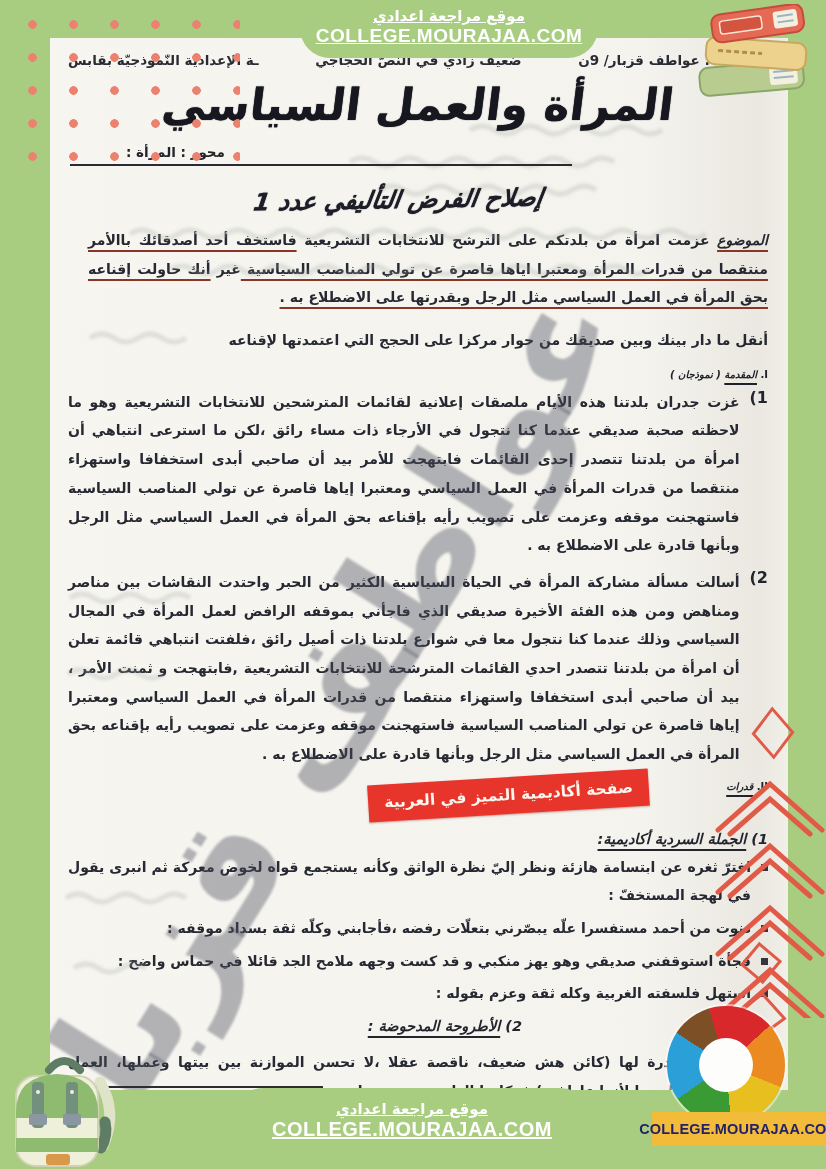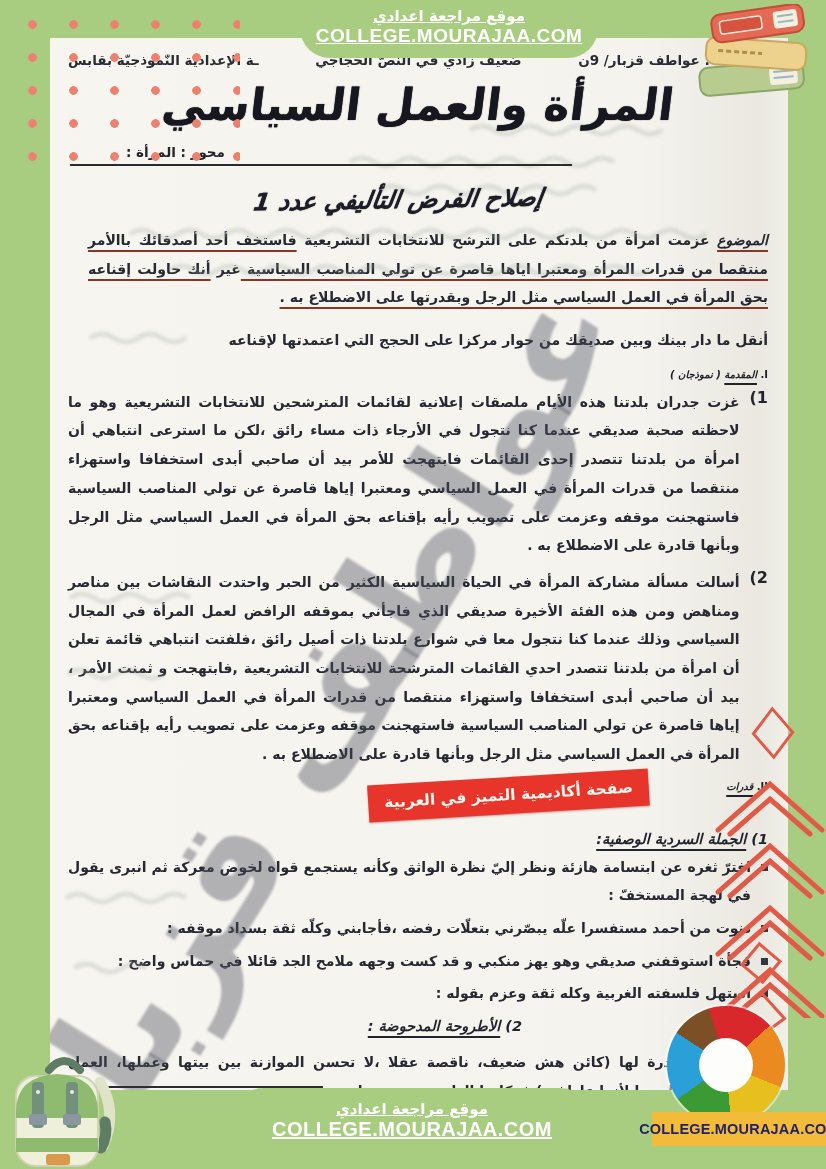--- a/index.html
+++ b/index.html
@@ -172,21 +172,21 @@
   <div class="sec2-row">
     <div class="sec-head" style="margin-top:0;">
       <span class="sec-num">II.</span>
       <span class="u">قدرات</span>
     </div>
     <div class="stamp">صفحة أكاديمية التميز في العربية</div>
   </div>
 
   <div class="sub-head">
     <span>1) </span>
-    <span class="u">الجملة السردية الوصفية:</span>
+    <span class="u">الجملة السردية أكاديمية:</span>
   </div>
 
   <div class="bullets">
     <div class="bullet">
       <span class="bullet-marker"></span>
       <div class="para">افترّ ثغره عن ابتسامة هازئة ونظر إليّ نظرة الواثق وكأنه يستجمع قواه لخوض معركة ثم انبرى يقول في لهجة المستخفّ :</div>
     </div>
     <div class="bullet">
       <span class="bullet-marker"></span>
       <div class="para">دنوت من أحمد مستفسرا علّه يبصّرني بتعلّات رفضه ،فأجابني وكلّه ثقة بسداد موقفه :</div>

